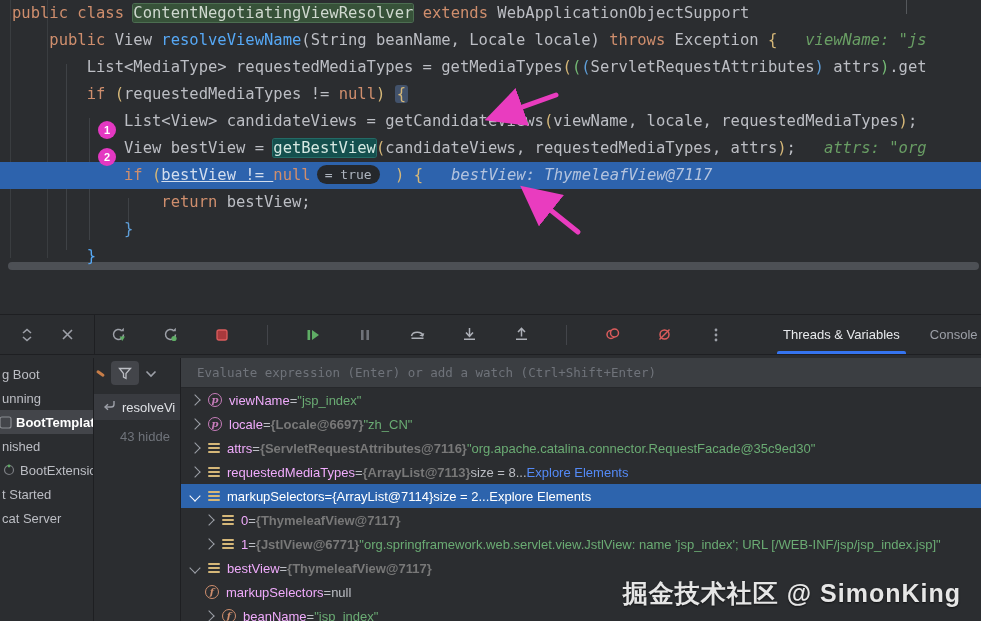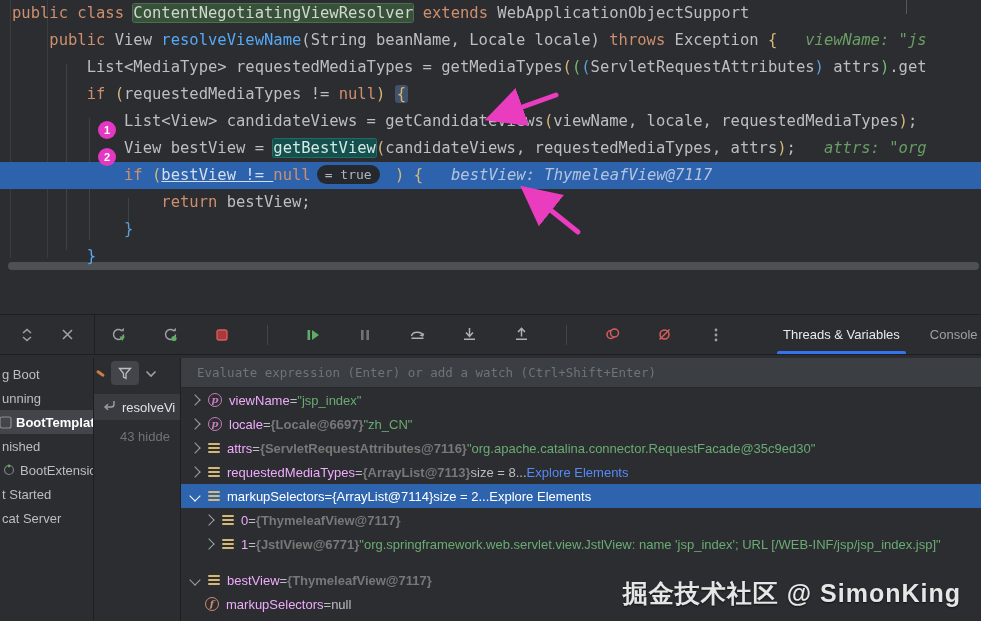--- a/index.html
+++ b/index.html
@@ -379,21 +379,21 @@
             <span class="vic bars">
               <i></i>
               <i></i>
               <i></i>
             </span>
             <span class="vn">1</span>
             <span class="vt"> = </span>
             <span class="vg">{JstlView@6771} </span>
             <span class="vs">"org.springframework.web.servlet.view.JstlView: name 'jsp_index'; URL [/WEB-INF/jsp/jsp_index.jsp]"</span>
           </div>
-          <div class="vrow" style="padding-left: 10px; margin-top: 12px;">
+          <div class="vrow" style="padding-left: 10px;">
             <span class="chv down"></span>
             <span class="vic bars">
               <i></i>
               <i></i>
               <i></i>
             </span>
             <span class="vn">bestView</span>
             <span class="vt"> = </span>
             <span class="vg">{ThymeleafView@7117}</span>
           </div>

